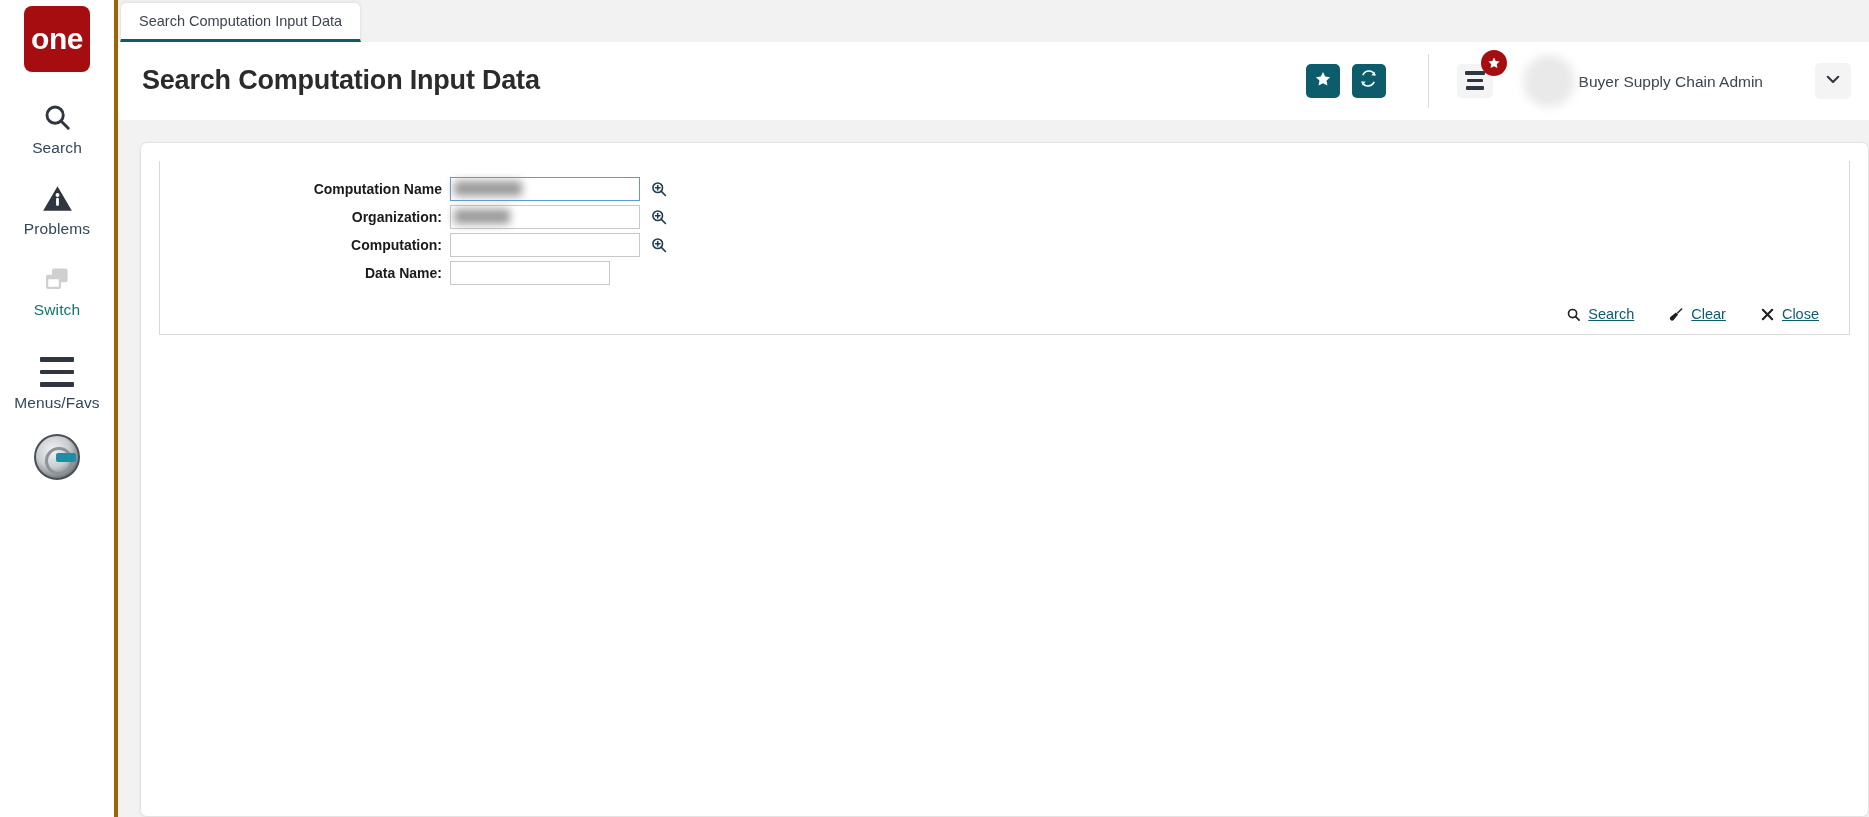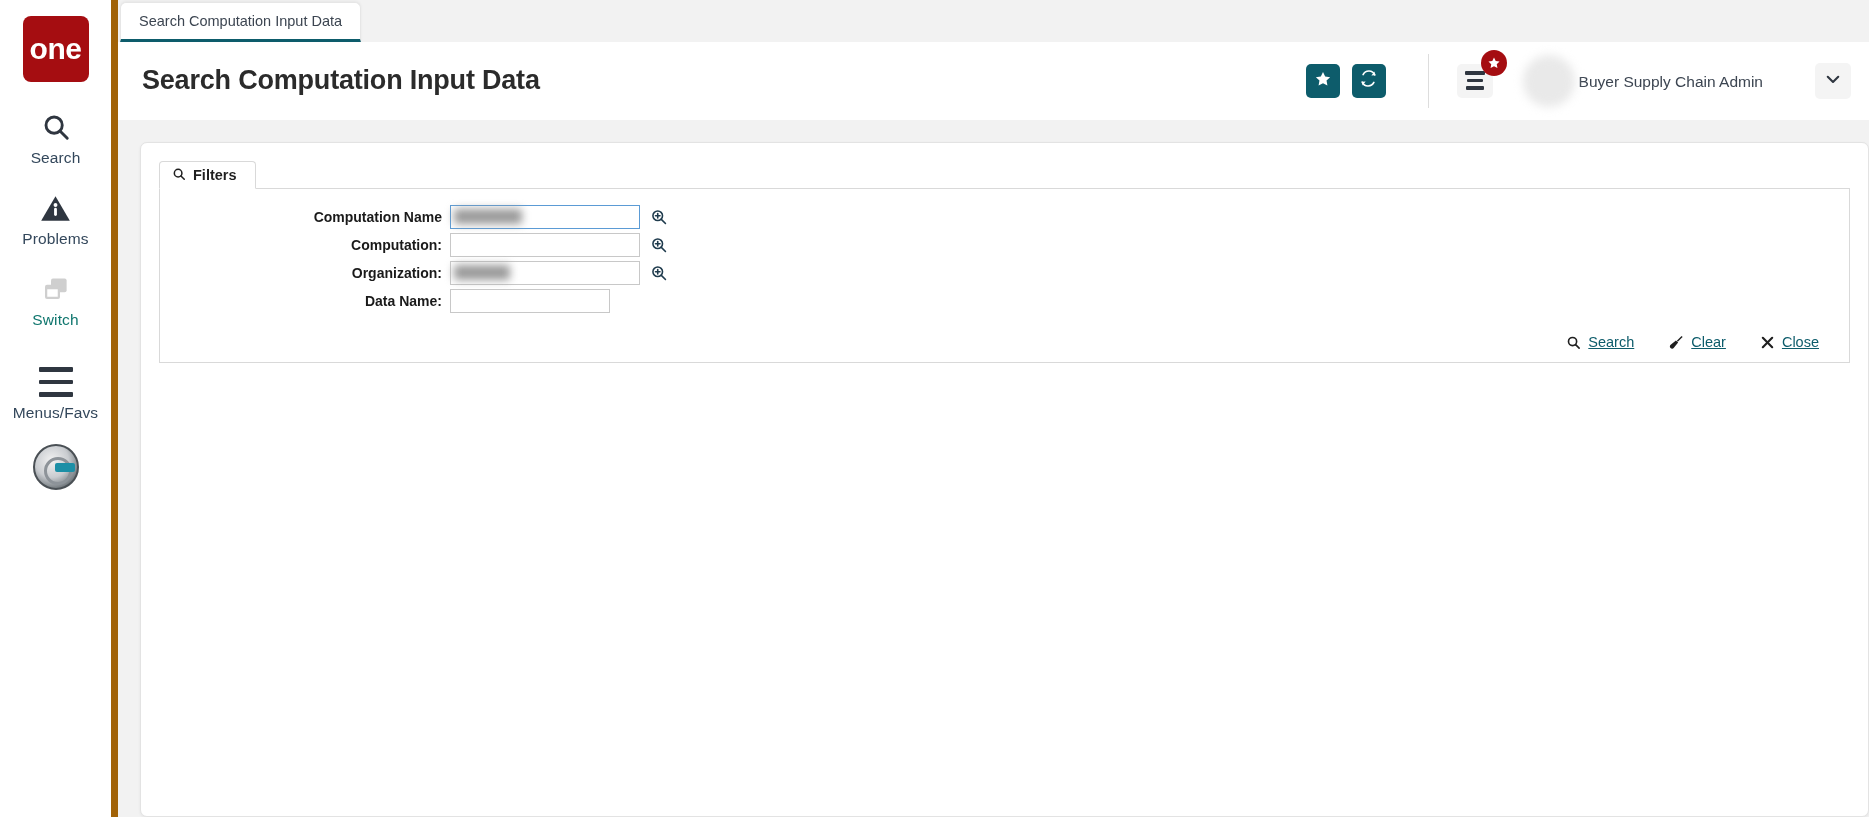--- a/index.html
+++ b/index.html
@@ -17,26 +17,25 @@
     width: 1869px; height: 817px;
     background: #f2f2f2;
     display: flex;
   }
 
   
   #sidebar {
     width: 118px;
     height: 817px;
     background: #ffffff;
-    border-right: 7px solid #a16207;
+    border-right: 4px solid #a16207;
     flex: 0 0 118px;
     display: flex;
     flex-direction: column;
     align-items: center;
-    padding-top: 10px;
     position: relative;
     z-index: 5;
   }
   .brand-logo {
     width: 66px; height: 66px;
     background: #a50d11;
     border-radius: 8px;
     margin-top: 6px;
     margin-bottom: 26px;
     display: flex; align-items: center; justify-content: center;
@@ -436,39 +435,44 @@
           <svg width="18" height="18" viewBox="0 0 24 24" fill="none" stroke="currentColor" stroke-width="2.8" stroke-linecap="round" stroke-linejoin="round">
             <polyline points="5,9 12,16 19,9"></polyline>
           </svg>
         </span>
       </div>
     </div>
 
     <div id="bodyarea">
       <div id="card">
 
-        <div class="filters-tabline">
-          <div class="filters-tab">
-            <span>
-              <svg width="14" height="14" viewBox="0 0 24 24" fill="none" stroke="currentColor" stroke-width="2.6" stroke-linecap="round">
-                <circle cx="10.5" cy="10.5" r="6.5"></circle>
-                  <line x1="15.4" y1="15.4" x2="21" y2="21"></line>
-              </svg>
-            </span>
-            <span>Filters</span>
-          </div>
-        </div>
 
         <div class="filters-panel">
 
           <div class="frow">
             <div class="flabel">Computation Name</div>
             <div style="position:relative; display:flex; align-items:center;">
               <input class="finput focused" value="" style="">
               <div class="val-mask" style="left:4px; top:4px; width:68px;"></div>
+            </div>
+            <div class="lookup-icon">
+              <svg width="18" height="18" viewBox="0 0 24 24" fill="none" stroke="currentColor" stroke-width="2.1" stroke-linecap="round">
+                <circle cx="10.3" cy="10.3" r="6.4"></circle>
+                <line x1="15.1" y1="15.1" x2="20.6" y2="20.6"></line>
+                <line x1="10.3" y1="7.3" x2="10.3" y2="13.3"></line>
+                <line x1="7.3" y1="10.3" x2="13.3" y2="10.3"></line>
+              </svg>
+            </div>
+          </div>
+
+          <div class="frow">
+            <div class="flabel">Organization:</div>
+            <div style="position:relative; display:flex; align-items:center;">
+              <input class="finput wide" value="" style="">
+              <div class="val-mask" style="left:4px; top:4px; width:56px;"></div>
             </div>
             <div class="lookup-icon">
               <svg width="18" height="18" viewBox="0 0 24 24" fill="none" stroke="currentColor" stroke-width="2.1" stroke-linecap="round">
                 <circle cx="10.3" cy="10.3" r="6.4"></circle>
                 <line x1="15.1" y1="15.1" x2="20.6" y2="20.6"></line>
                 <line x1="10.3" y1="7.3" x2="10.3" y2="13.3"></line>
                 <line x1="7.3" y1="10.3" x2="13.3" y2="10.3"></line>
               </svg>
             </div>
           </div>
@@ -480,36 +484,20 @@
               <svg width="18" height="18" viewBox="0 0 24 24" fill="none" stroke="currentColor" stroke-width="2.1" stroke-linecap="round">
                 <circle cx="10.3" cy="10.3" r="6.4"></circle>
                 <line x1="15.1" y1="15.1" x2="20.6" y2="20.6"></line>
                 <line x1="10.3" y1="7.3" x2="10.3" y2="13.3"></line>
                 <line x1="7.3" y1="10.3" x2="13.3" y2="10.3"></line>
               </svg>
             </div>
           </div>
 
           <div class="frow">
-            <div class="flabel">Organization:</div>
-            <div style="position:relative; display:flex; align-items:center;">
-              <input class="finput wide" value="" style="">
-              <div class="val-mask" style="left:4px; top:4px; width:56px;"></div>
-            </div>
-            <div class="lookup-icon">
-              <svg width="18" height="18" viewBox="0 0 24 24" fill="none" stroke="currentColor" stroke-width="2.1" stroke-linecap="round">
-                <circle cx="10.3" cy="10.3" r="6.4"></circle>
-                <line x1="15.1" y1="15.1" x2="20.6" y2="20.6"></line>
-                <line x1="10.3" y1="7.3" x2="10.3" y2="13.3"></line>
-                <line x1="7.3" y1="10.3" x2="13.3" y2="10.3"></line>
-              </svg>
-            </div>
-          </div>
-
-          <div class="frow">
             <div class="flabel">Data Name:</div>
             <input class="finput" style="width: 160px;" value="">
           </div>
 
           <div class="actions-row">
             <div class="act-link">
               <span class="act-icon">
                 <svg width="15" height="15" viewBox="0 0 24 24" fill="none" stroke="currentColor" stroke-width="2.6" stroke-linecap="round">
                   <circle cx="10.5" cy="10.5" r="6.5"></circle>
                     <line x1="15.4" y1="15.4" x2="21" y2="21"></line>

